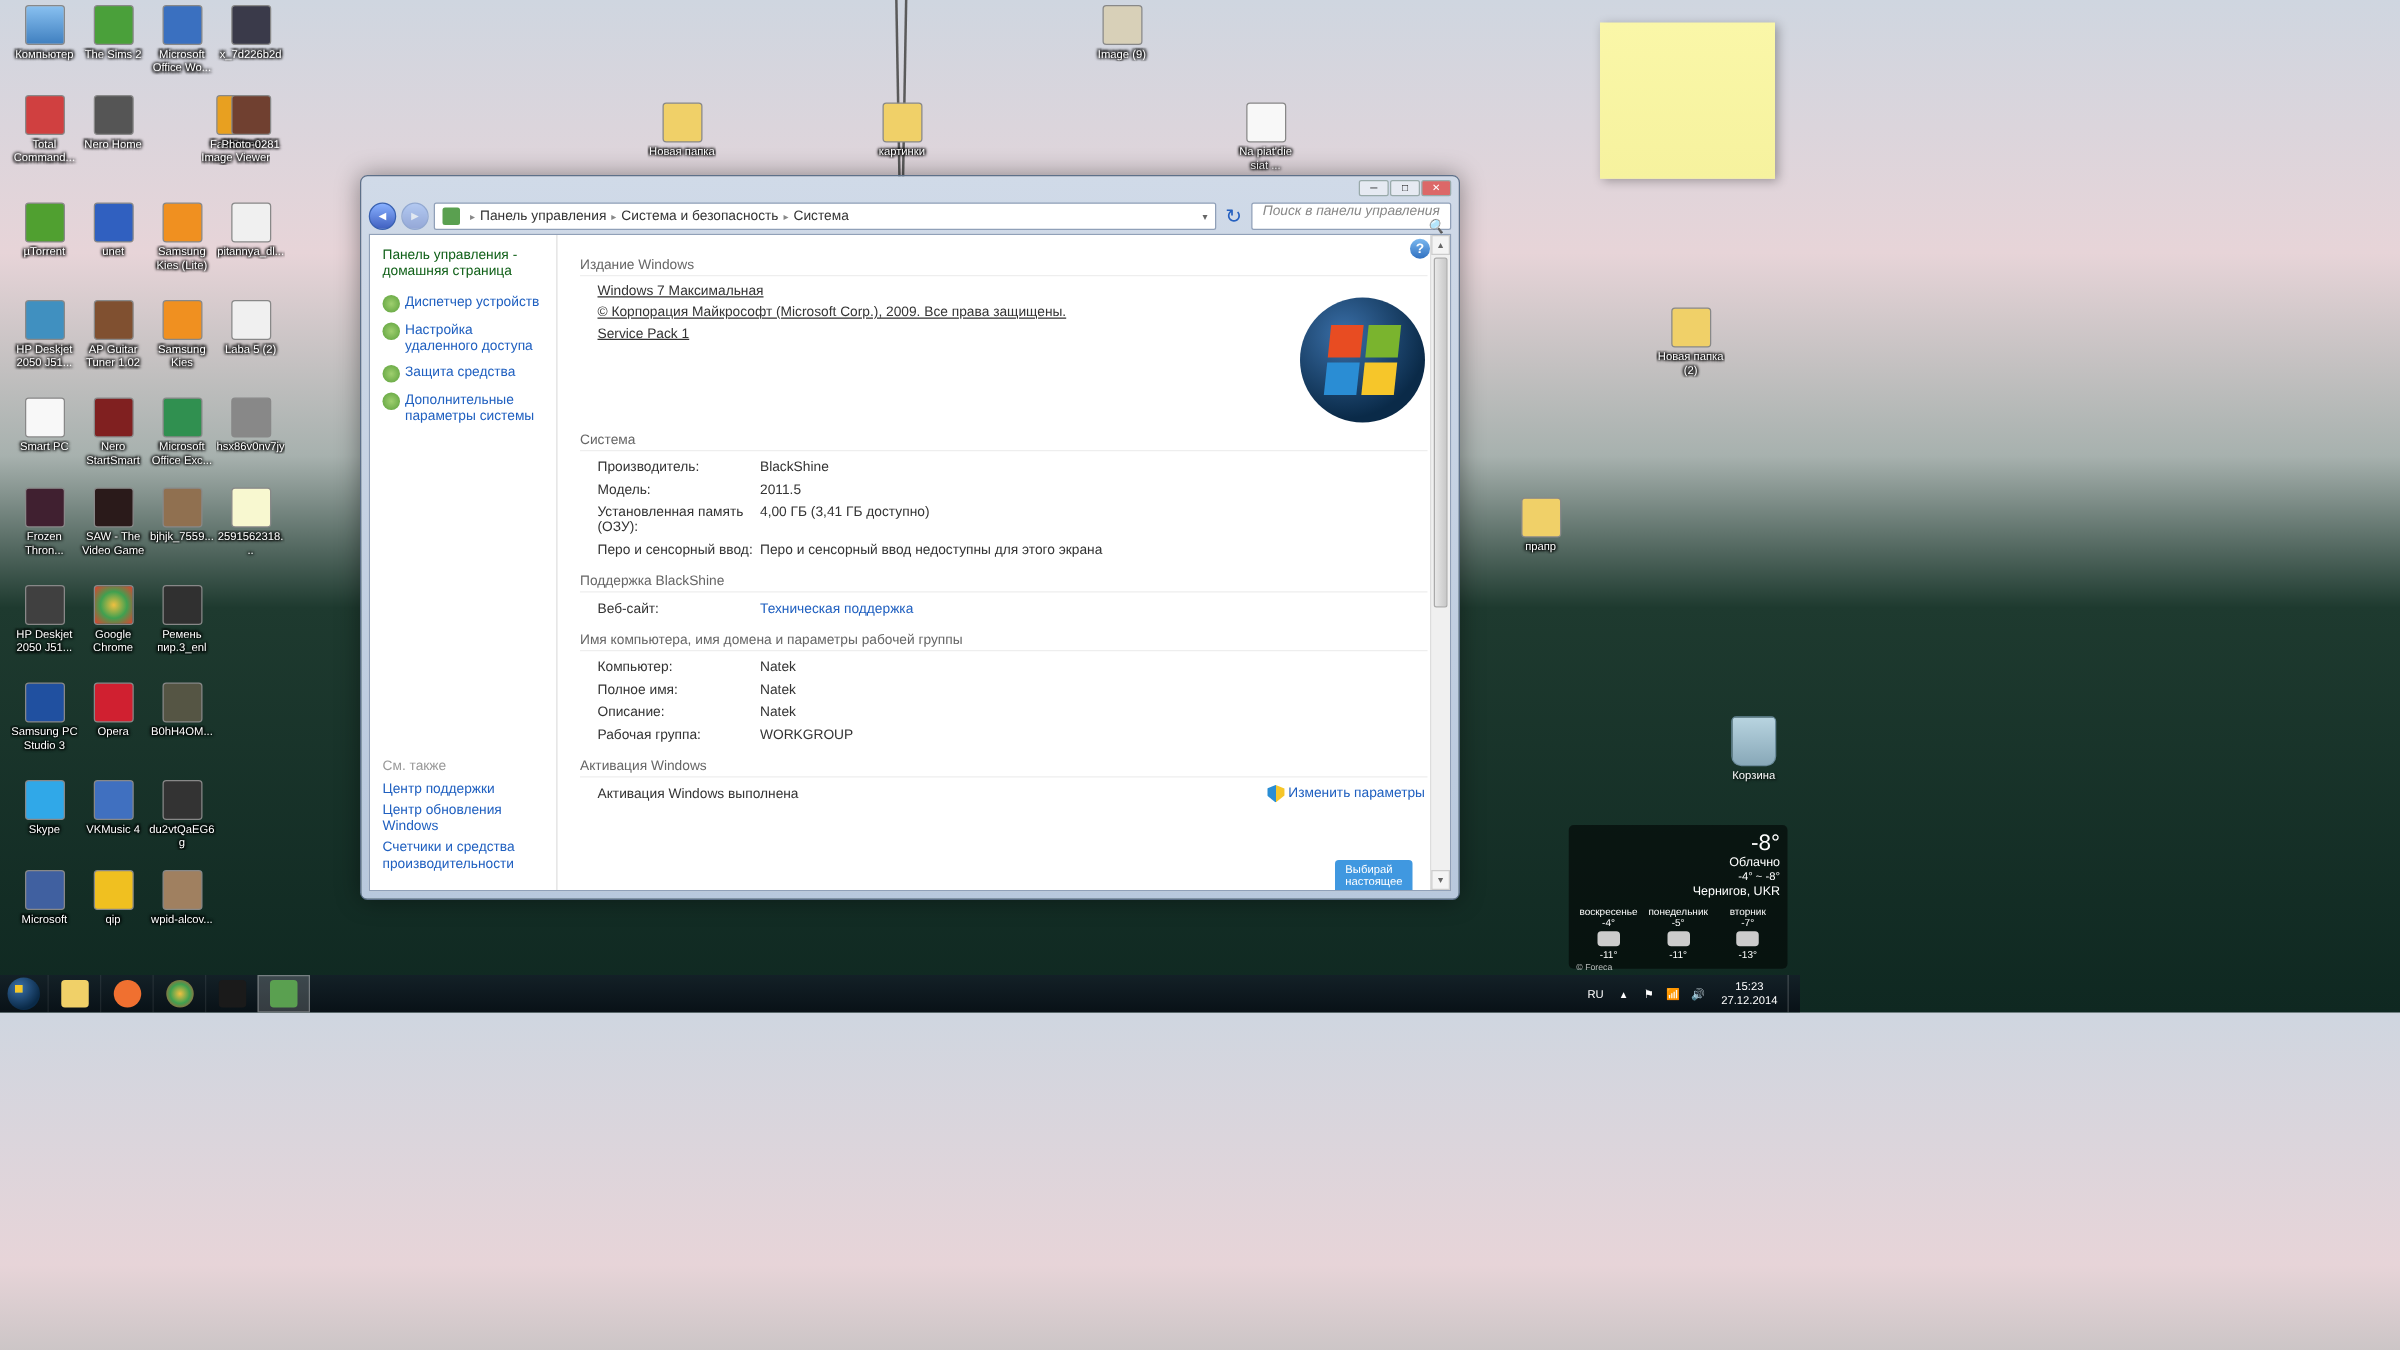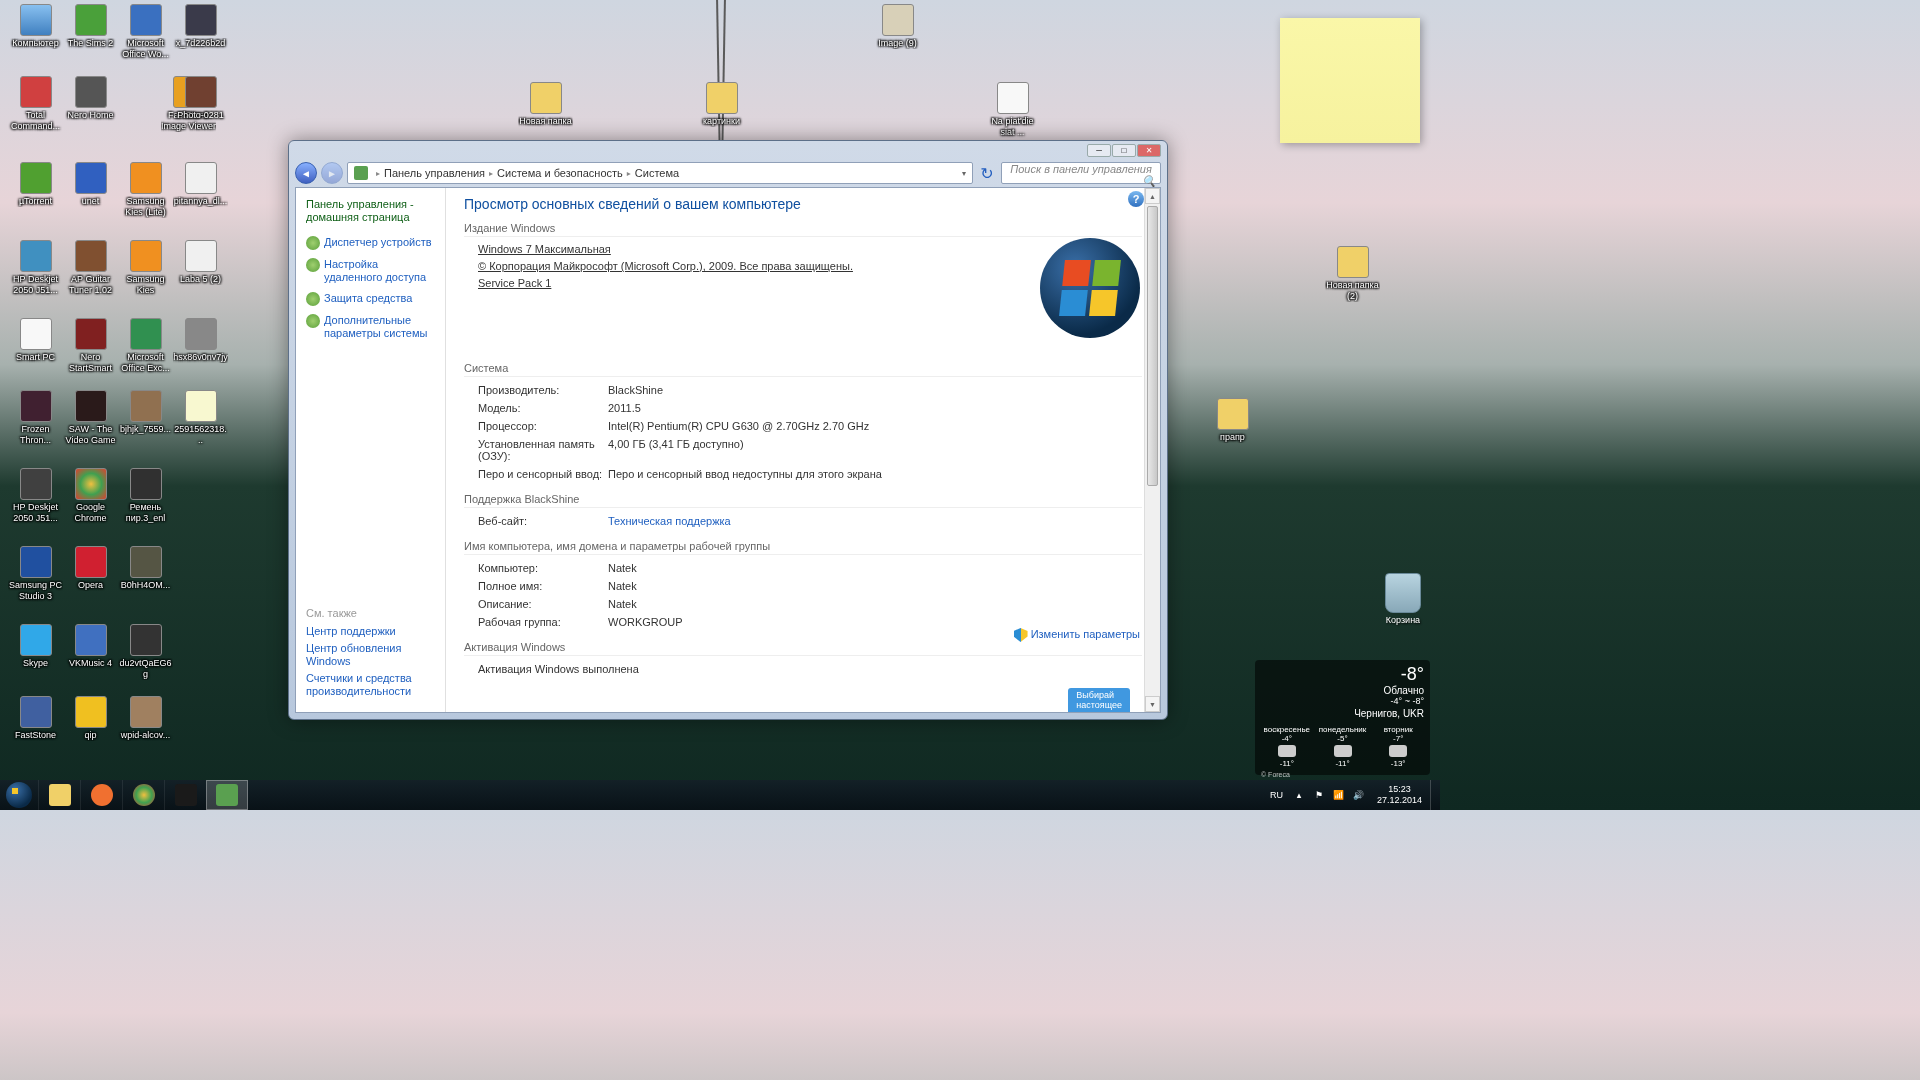--- a/index.html
+++ b/index.html
@@ -219,21 +219,21 @@
     <div class="desktop-icon" style="left: 63px; top: 624px;">
       <div class="ic-img" style="background:#4070c0"></div>
       <div class="ic-lbl">VKMusic 4</div>
     </div>
     <div class="desktop-icon" style="left: 118px; top: 624px;">
       <div class="ic-img" style="background:#333"></div>
       <div class="ic-lbl">du2vtQaEG6g</div>
     </div>
     <div class="desktop-icon" style="left: 8px; top: 696px;">
       <div class="ic-img" style="background:#4060a0"></div>
-      <div class="ic-lbl">FastStone</div>
+      <div class="ic-lbl">Microsoft</div>
     </div>
     <div class="desktop-icon" style="left: 63px; top: 696px;">
       <div class="ic-img" style="background:#f0c020"></div>
       <div class="ic-lbl">qip</div>
     </div>
     <div class="desktop-icon" style="left: 118px; top: 696px;">
       <div class="ic-img" style="background:#a08060"></div>
       <div class="ic-lbl">wpid-alcov...</div>
     </div>
     <div class="desktop-icon" style="left: 518px; top: 82px;">
@@ -349,21 +349,20 @@
         <div class="hdr">См. также</div>
         <div id="seealso">
             <div class="slnk">Центр поддержки</div>
             <div class="slnk">Центр обновления Windows</div>
             <div class="slnk">Счетчики и средства производительности</div>
           </div>
       </div>
     </div>
     <div class="content">
       <div class="helpicon">?</div>
-      <h1>Просмотр основных сведений о вашем компьютере</h1>
       <div class="winlogo">
         <div class="orb">
             <div class="flag">
               <div class="q q1"></div>
               <div class="q q2"></div>
               <div class="q q3"></div>
               <div class="q q4"></div>
             </div>
           </div>
       </div>
@@ -374,24 +373,20 @@
         <div>Service Pack 1</div>
       </div>
       <div class="sect" style="margin-top:70px">Система</div>
       <div class="row">
           <div class="k">Производитель:</div>
           <div class="v">BlackShine</div>
         </div>
       <div class="row">
           <div class="k">Модель:</div>
           <div class="v">2011.5</div>
-        </div>
-      <div class="row">
-          <div class="k">Процессор:</div>
-          <div class="v">Intel(R) Pentium(R) CPU G630 @ 2.70GHz  2.70 GHz</div>
         </div>
       <div class="row">
           <div class="k">Установленная память (ОЗУ):</div>
           <div class="v">4,00 ГБ (3,41 ГБ доступно)</div>
         </div>
       <div class="row">
           <div class="k">Перо и сенсорный ввод:</div>
           <div class="v">Перо и сенсорный ввод недоступны для этого экрана</div>
         </div>
       <div class="sect">Поддержка BlackShine</div>

